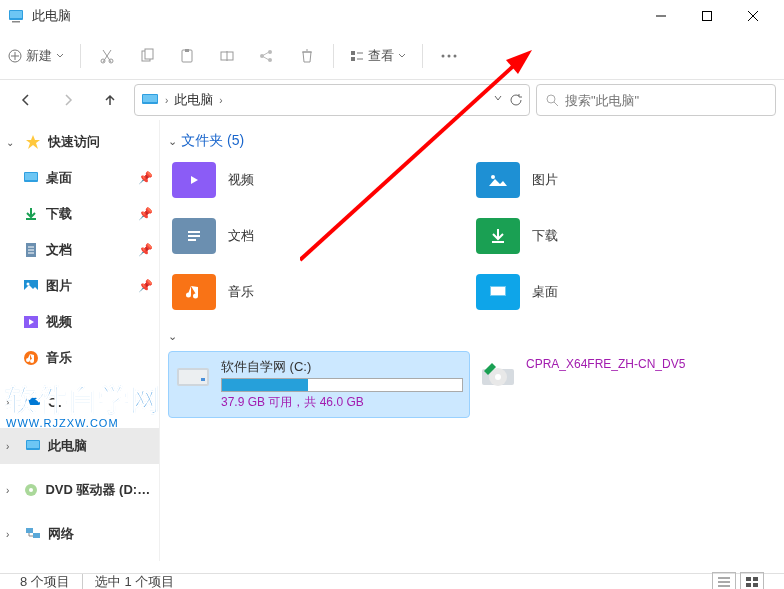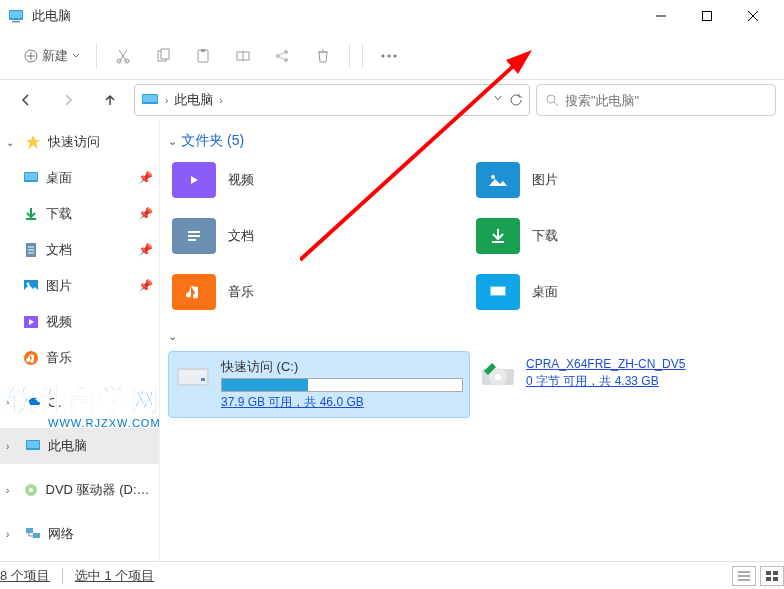--- a/index.html
+++ b/index.html
@@ -6,21 +6,21 @@
 body { width: 784px; height: 589px; background: #fff; overflow: hidden; font-size: 13px; color: #333; position: relative; }
 
 
 .titlebar { height: 32px; display: flex; align-items: center; padding: 0 8px; }
 .titlebar .icon { width: 16px; height: 16px; margin-right: 8px; }
 .titlebar .title { flex: 1; }
 .win-controls { display: flex; gap: 0; }
 .win-btn { width: 46px; height: 32px; display: flex; align-items: center; justify-content: center; }
 
 
-.toolbar { height: 48px; display: flex; align-items: center; padding: 0 16px; gap: 4px; border-bottom: 1px solid #e5e5e5; }
+.toolbar { height: 48px; display: flex; align-items: center; padding: 0 0; gap: 4px; border-bottom: 1px solid #e5e5e5; }
 .tb-btn { height: 36px; min-width: 36px; display: flex; align-items: center; justify-content: center; padding: 0 8px; gap: 4px; border-radius: 4px; color: #555; }
 .tb-sep { width: 1px; height: 24px; background: #e0e0e0; margin: 0 4px; }
 .tb-label { font-size: 13px; }
 
 
 .navbar { height: 40px; display: flex; align-items: center; padding: 6px 8px; gap: 6px; }
 .nav-btn { width: 36px; height: 32px; display: flex; align-items: center; justify-content: center; color: #777; }
 .breadcrumb { flex: 1; height: 32px; border: 1px solid #ccc; border-radius: 4px; display: flex; align-items: center; padding: 0 6px; gap: 6px; }
 .bc-icon { width: 18px; height: 14px; }
 .bc-text { font-size: 13px; }
@@ -31,50 +31,50 @@
 
 
 .body { display: flex; height: 441px; }
 .sidebar { width: 160px; padding: 4px 0; border-right: 1px solid #f0f0f0; overflow: hidden; }
 .sb-item { height: 36px; display: flex; align-items: center; padding: 0 6px; gap: 6px; font-size: 13px; }
 .sb-item.active { background: #eaeaea; }
 .sb-item.sub { padding-left: 22px; }
 .sb-item .chev { width: 12px; font-size: 10px; color: #555; }
 .sb-item .icon { width: 18px; height: 18px; display: flex; align-items: center; justify-content: center; }
 .sb-item .pin { margin-left: auto; color: #999; font-size: 12px; }
-.sb-item .label { white-space: nowrap; overflow: hidden; text-overflow: ellipsis; }
+.sb-item .label { white-space: nowrap; overflow: hidden; text-overflow: ellipsis; font-weight: bold; }
 
 .content { flex: 1; padding: 8px 0 0 0; overflow: hidden; }
 .section-head { display: flex; align-items: center; gap: 4px; padding: 4px 8px; color: #1a66cc; font-size: 14px; }
 .section-head .chev { font-size: 11px; color: #555; }
 .folder-grid { display: grid; grid-template-columns: 1fr 1fr; padding: 4px 8px 12px 8px; row-gap: 12px; }
 .folder-tile { display: flex; align-items: center; gap: 12px; padding: 4px; }
 .folder-tile .ficon { width: 44px; height: 36px; border-radius: 4px; display: flex; align-items: center; justify-content: center; color: #fff; }
 .folder-name { font-size: 13px; }
 
 .drive-grid { display: grid; grid-template-columns: 1fr 1fr; padding: 4px 8px; gap: 4px; }
 .drive-tile { display: flex; gap: 10px; padding: 6px; border-radius: 4px; }
 .drive-tile.selected { background: #cce8ff; border: 1px solid #99d1ff; }
 .drive-icon { width: 36px; height: 36px; }
 .drive-info { flex: 1; display: flex; flex-direction: column; gap: 2px; }
 .drive-name { font-size: 13px; }
 .drive-bar { height: 14px; border: 1px solid #aaa; background: #fff; position: relative; }
 .drive-bar-fill { position: absolute; left: 0; top: 0; bottom: 0; background: #26a0da; }
-.drive-sub { font-size: 12px; color: #1d4ed8; text-decoration: underline; }
-
-
-.statusbar { height: 28px; border-top: 1px solid #e0e0e0; display: flex; align-items: center; padding: 0 0; gap: 12px; font-size: 13px; color: #444; position: absolute; bottom: 0; left: 0; right: 0; text-decoration: underline; }
+.drive-sub { font-size: 12px; color: #a21caf; }
+
+
+.statusbar { height: 16px; border-top: 1px solid #e0e0e0; display: flex; align-items: center; padding: 0 20px; gap: 12px; font-size: 13px; color: #444; position: absolute; bottom: 0; left: 0; right: 0; }
 .status-sep { width: 1px; height: 16px; background: #ccc; }
 .status-view-btns { margin-left: auto; display: flex; gap: 4px; }
 .view-btn { width: 24px; height: 20px; border: 1px solid #bbb; display: flex; align-items: center; justify-content: center; }
 
 
 .watermark { position: absolute; left: 6px; top: 380px; font-family: Arial, sans-serif; pointer-events: none; }
 .wm-main { font-size: 30px; font-weight: bold; color: #0076d6; -webkit-text-stroke: 1px #fff; letter-spacing: 1px; }
-.wm-sub { font-size: 11px; color: #0076d6; letter-spacing: 1px; margin-top: -4px; margin-left: 42px; }
+.wm-sub { font-size: 11px; color: #0076d6; letter-spacing: 1px; margin-top: -4px; }
 
 
 .arrow-overlay { position: absolute; top: 30px; left: 300px; pointer-events: none; }
 
 
 svg { display: block; }
 </style>
 </head>
 <body>
 
@@ -152,20 +152,32 @@
         <circle cx="11" cy="4" r="2" fill="#bbb"></circle>
         <circle cx="11" cy="12" r="2" fill="#bbb"></circle>
       </svg>
     </div>
   <div class="tb-btn">
       <svg width="16" height="16">
         <path d="M4 4 L12 4 L11 14 L5 14 Z M3 4 L13 4 M7 2 L9 2" fill="none" stroke="#999"></path>
       </svg>
     </div>
   <div class="tb-sep"></div>
+  <div class="tb-btn">
+    <svg width="14" height="14">
+        <rect x="1" y="2" width="4" height="4" fill="#777"></rect>
+        <rect x="1" y="8" width="4" height="4" fill="#777"></rect>
+        <line x1="7" y1="4" x2="13" y2="4" stroke="#777"></line>
+        <line x1="7" y1="10" x2="13" y2="10" stroke="#777"></line>
+      </svg>
+    <span class="tb-label">查看</span>
+    <svg width="8" height="8">
+        <path d="M1 2 L4 5 L7 2" fill="none" stroke="#777"></path>
+      </svg>
+  </div>
   <div class="tb-sep"></div>
   <div class="tb-btn">
       <svg width="16" height="4">
         <circle cx="2" cy="2" r="1.5" fill="#777"></circle>
         <circle cx="8" cy="2" r="1.5" fill="#777"></circle>
         <circle cx="14" cy="2" r="1.5" fill="#777"></circle>
       </svg>
     </div>
 </div>
 
@@ -402,39 +414,38 @@
     <div class="drive-grid">
       <div class="drive-tile selected">
         <div class="drive-icon">
             <svg width="36" height="36">
               <rect x="2" y="10" width="32" height="18" rx="2" fill="#cfd6dc"></rect>
               <rect x="4" y="12" width="28" height="14" fill="#eceff1"></rect>
               <rect x="26" y="20" width="4" height="3" fill="#4a90d9"></rect>
             </svg>
           </div>
         <div class="drive-info">
-          <span class="drive-name">快速访问 (C:)</span>
+          <span class="drive-name">软件自学网 (C:)</span>
           <div class="drive-bar">
               <div class="drive-bar-fill" id="c-fill" style="width: 36%;"></div>
             </div>
           <span class="drive-sub">37.9 GB 可用，共 46.0 GB</span>
         </div>
       </div>
       <div class="drive-tile">
         <div class="drive-icon">
             <svg width="36" height="36">
               <rect x="2" y="12" width="32" height="16" rx="2" fill="#d6dbe0"></rect>
               <circle cx="18" cy="20" r="9" fill="#e8e8e8"></circle>
               <circle cx="18" cy="20" r="3" fill="#fff"></circle>
               <path d="M4 14 L12 6 L16 10 L8 18 Z" fill="#1aa053"></path>
             </svg>
           </div>
         <div class="drive-info">
           <span class="drive-sub">CPRA_X64FRE_ZH-CN_DV5</span>
-          <span class="drive-sub">0 字节 可用，共 4.33 GB</span>
         </div>
       </div>
     </div>
   </div>
 </div>
 
 <div class="statusbar">
   <span>8 个项目</span>
   <span class="status-sep"></span>
   <span>选中 1 个项目</span>

